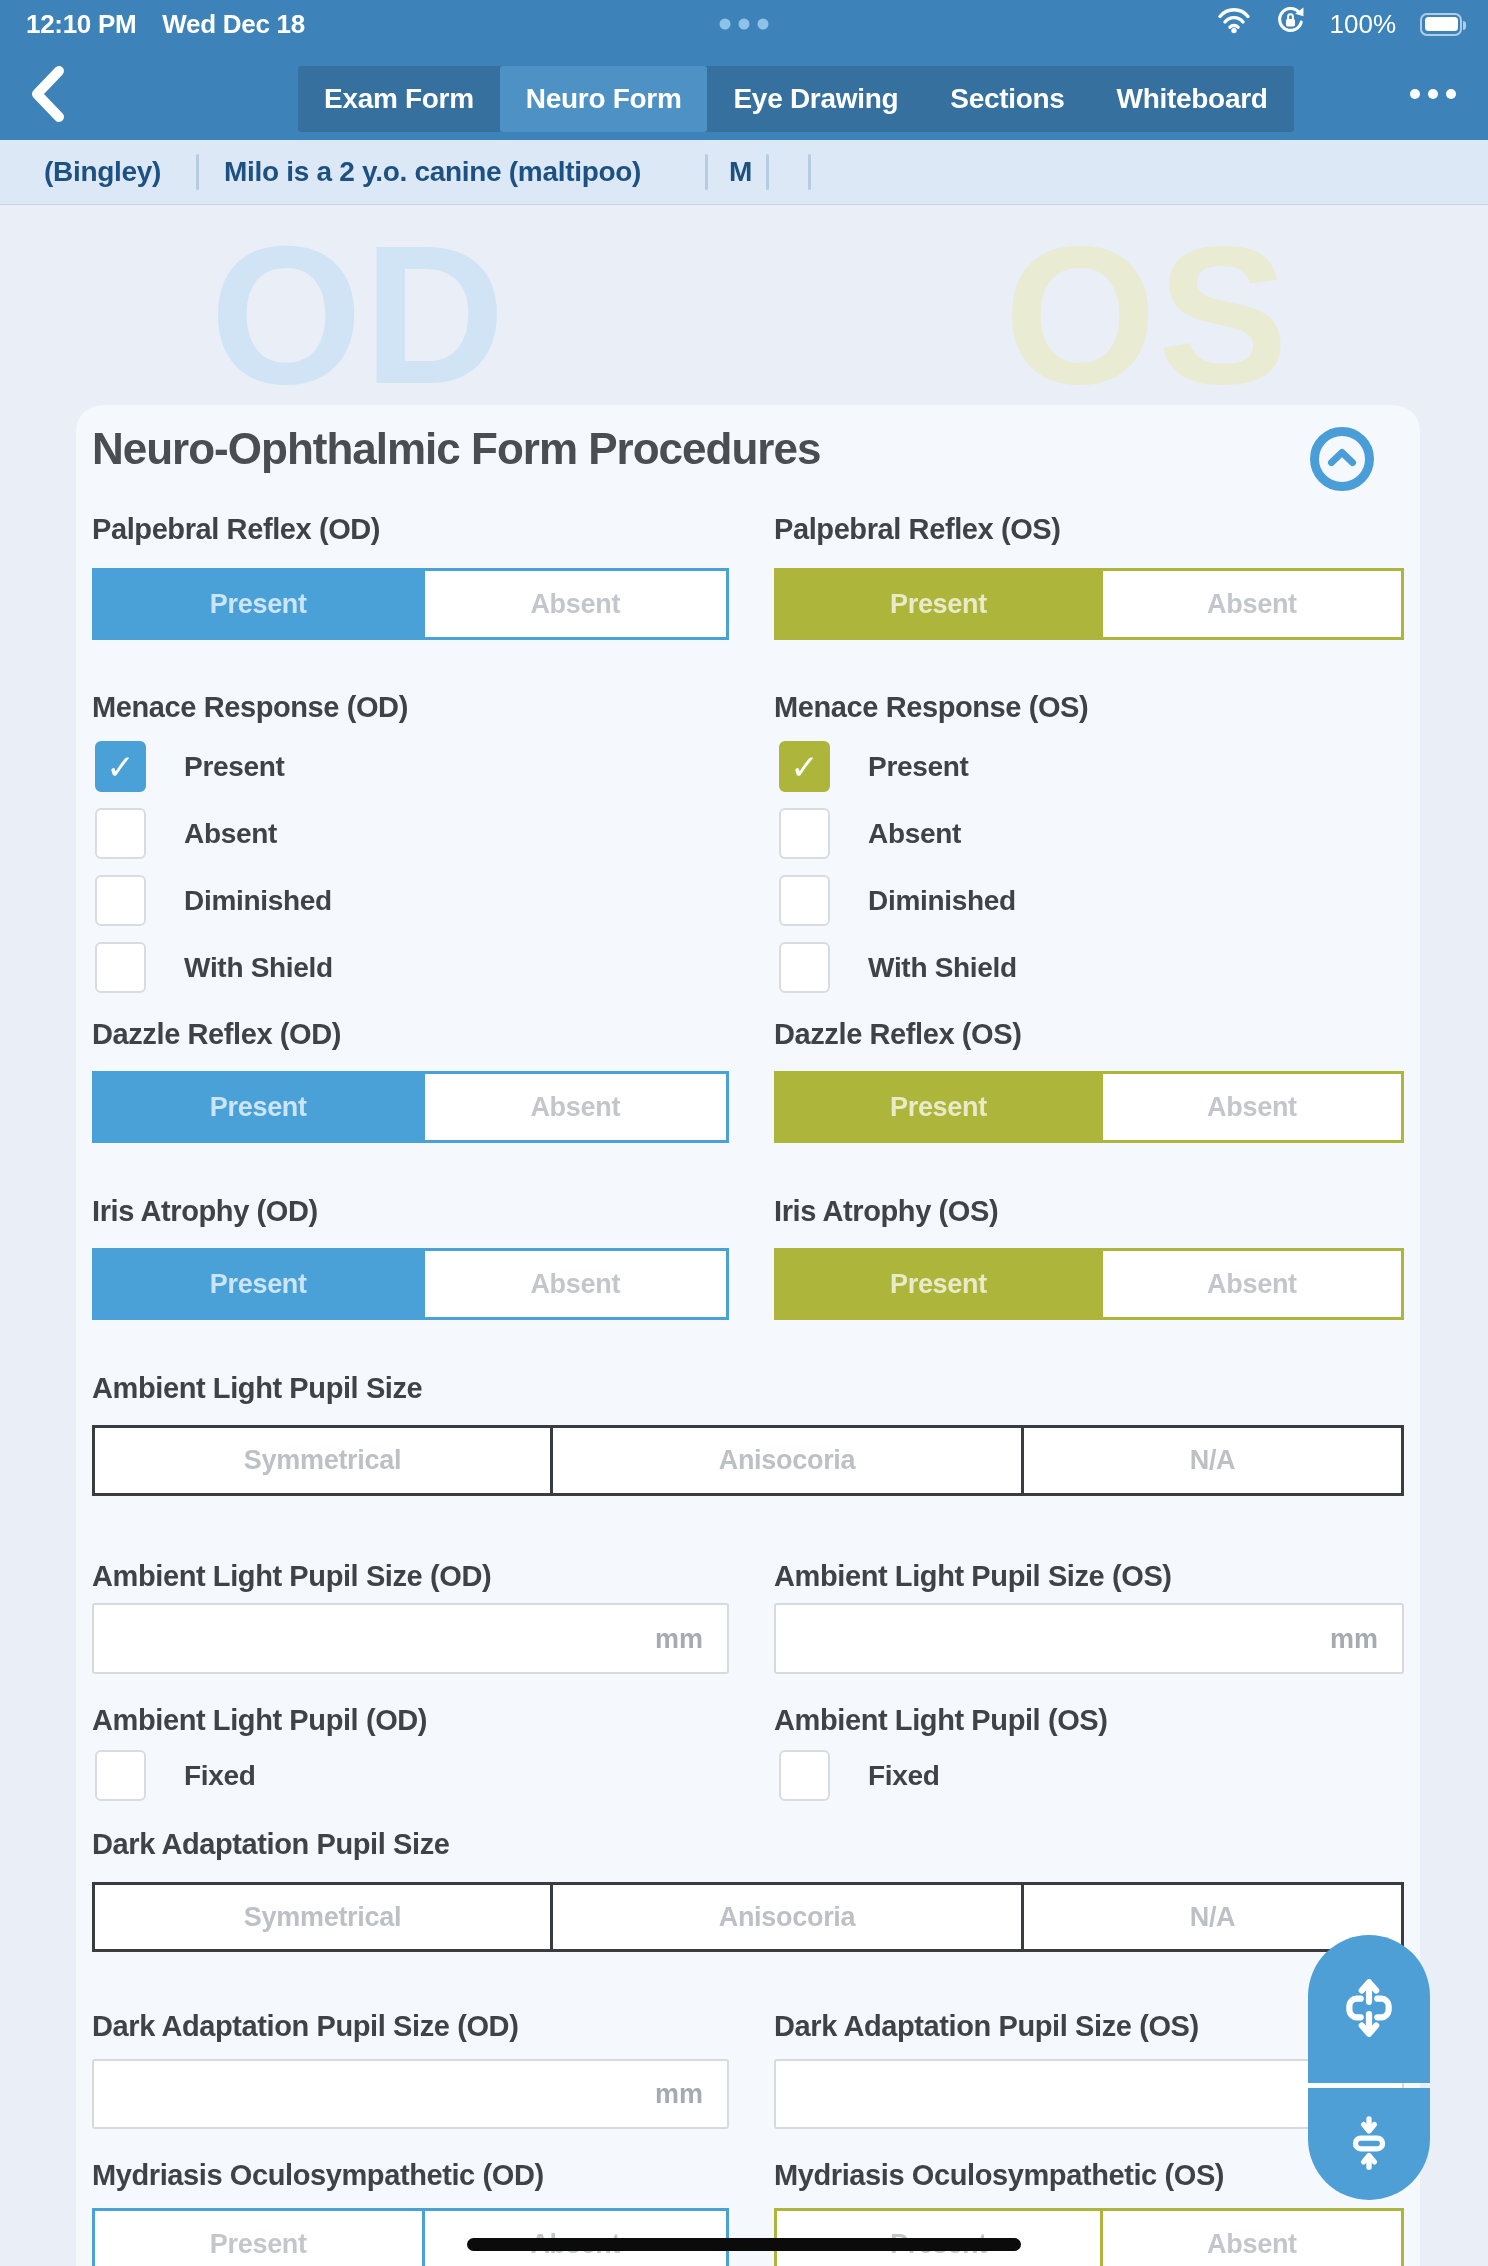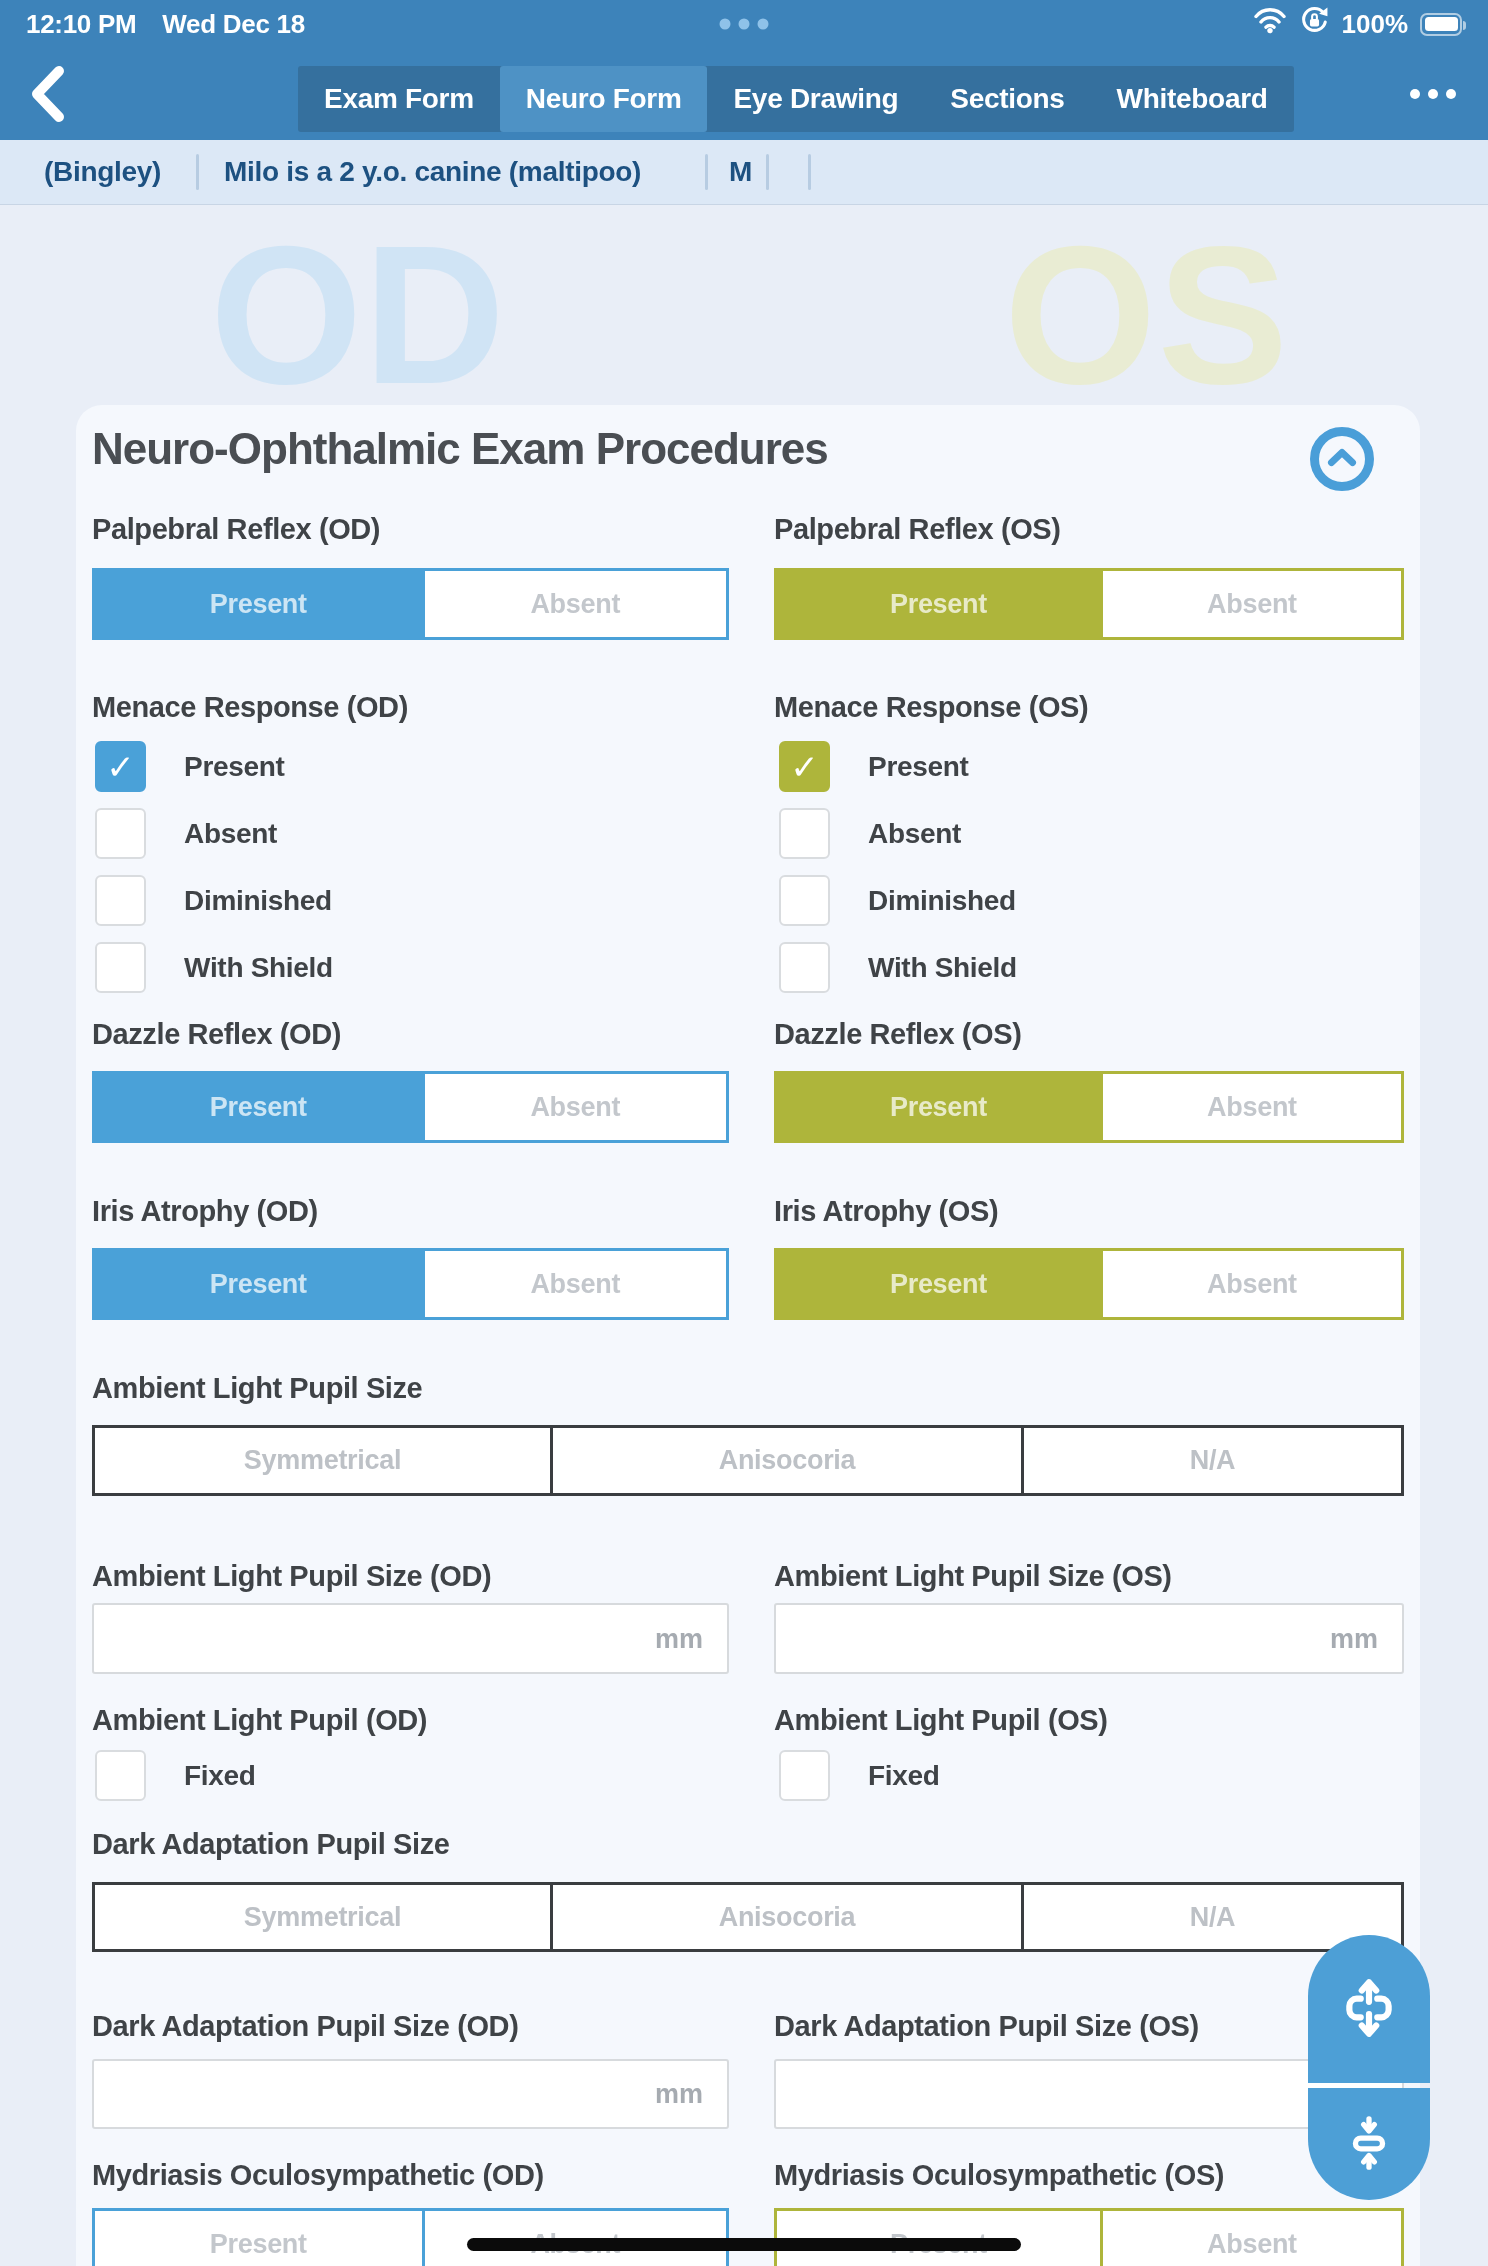--- a/index.html
+++ b/index.html
@@ -4,21 +4,21 @@
 <style>
   html,body{margin:0;padding:0;background:#888;}
   *{box-sizing:border-box;font-family:"Liberation Sans","DejaVu Sans",sans-serif;}
   .screen{position:relative;width:1488px;height:2266px;background:#e9eef7;overflow:hidden;margin:0 auto;}
 
   
   .statusbar{position:absolute;top:0;left:0;width:100%;height:48px;background:#3d83ba;display:flex;align-items:center;padding:0 26px;z-index:20;}
   .sb-left{display:flex;gap:26px;color:#fff;font-size:26px;font-weight:700;letter-spacing:-.3px;}
   .sb-dots{position:absolute;left:50%;top:50%;transform:translate(-50%,-50%);display:flex;gap:8px;}
   .sb-dots i{width:11px;height:11px;border-radius:50%;background:#8fc2e9;}
-  .sb-right{margin-left:auto;display:flex;align-items:center;gap:12px;color:#fff;font-size:26px;font-weight:700;}
+  .sb-right{margin-left:auto;display:flex;align-items:center;gap:24px;color:#fff;font-size:26px;font-weight:400;}
   .battery{position:relative;width:42px;height:23px;border:2.5px solid rgba(255,255,255,.6);border-radius:7px;}
   .battery .fill{position:absolute;inset:2.5px;background:#fff;border-radius:3.5px;}
   .battery .nub{position:absolute;right:-6px;top:6px;width:3.5px;height:9px;background:rgba(255,255,255,.6);border-radius:0 3px 3px 0;}
 
   
   .navbar{position:absolute;top:48px;left:0;width:100%;height:92px;background:#3d83ba;z-index:20;}
   .back-btn{position:absolute;left:26px;top:18px;width:44px;height:56px;background:none;border:0;padding:0;cursor:pointer;}
   .tabbar{position:absolute;left:298px;top:18px;height:66px;display:flex;background:#35709e;border-radius:3px;}
   .tab{display:flex;align-items:center;padding:0 26px;color:#fff;font-size:28px;font-weight:700;letter-spacing:-.3px;cursor:pointer;}
   .tab.selected{background:#4e92c5;border-radius:3px;}
@@ -166,21 +166,21 @@
     <span class="pb-item" style="left:729px">M</span>
     <span class="pb-div" style="left:766px"></span>
     <span class="pb-div" style="left:808px"></span>
   </div>
 
   <div class="wm wm-od">OD</div>
   <div class="wm wm-os">OS</div>
 
   <section class="card"></section>
 
-  <h1 class="card-title">Neuro-Ophthalmic Exam Procedures</h1>
+  <h1 class="card-title">Neuro-Ophthalmic Form Procedures</h1>
   <button class="collapse-btn">
     <span>
       <svg width="30" height="19" viewBox="0 0 30 19">
         <polyline points="4.5,14.5 15,4.5 25.5,14.5" fill="none" stroke="#4a9ed8" stroke-width="7" stroke-linecap="round" stroke-linejoin="round"></polyline>
       </svg>
     </span>
   </button>
 
   <div class="label t-pal-label col-os">Palpebral Reflex (OS)</div>
   <div class="label t-pal-label col-od">Palpebral Reflex (OD)</div>

